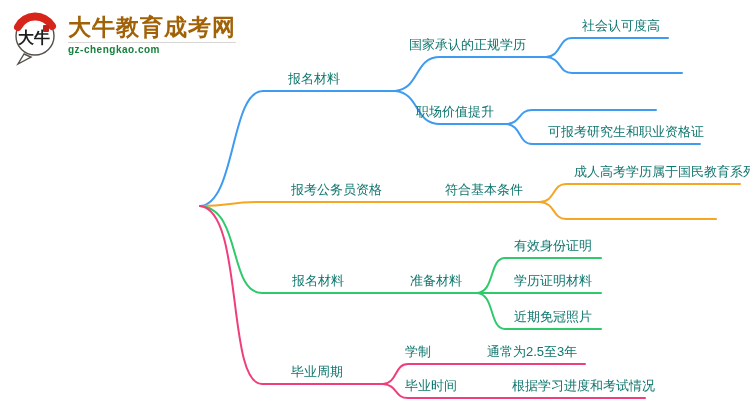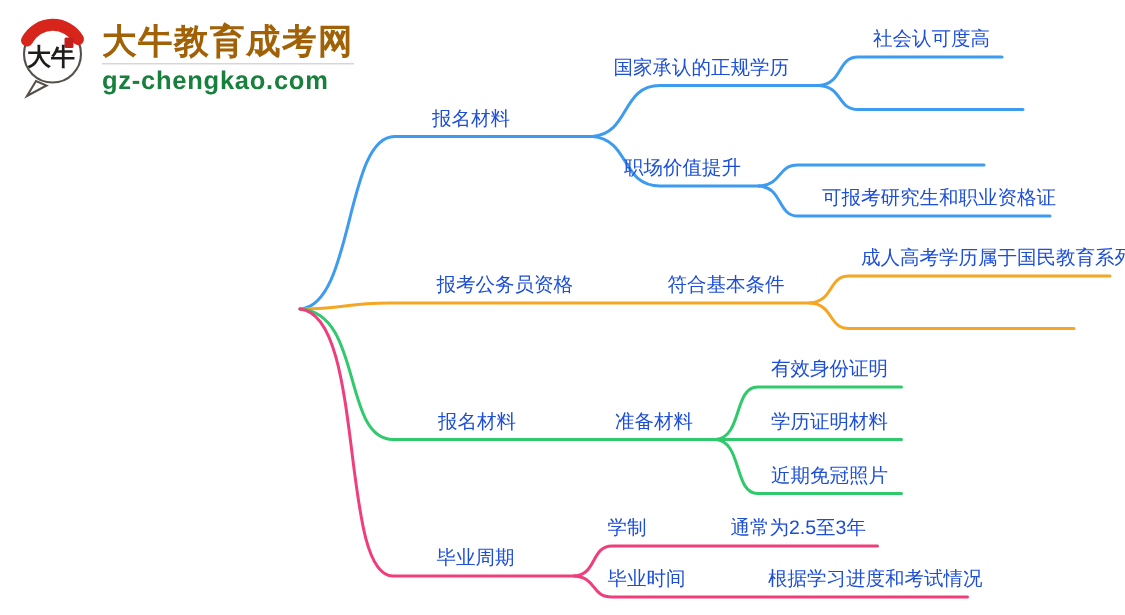--- a/index.html
+++ b/index.html
@@ -5,26 +5,26 @@
   * { margin:0; padding:0; box-sizing:border-box; }
   html,body { width:750px; height:410px; background:#ffffff; overflow:hidden;
               font-family:"Liberation Sans","DejaVu Sans",sans-serif; }
   .stage { position:relative; width:750px; height:410px; background:#fff; }
 
   
   .logo { position:absolute; left:10px; top:10px; display:flex; align-items:flex-start; }
   .logo-icon { width:50px; height:56px; flex:0 0 auto; }
   .logo-text { margin-left:8px; padding-top:4px; }
   .logo-title { font-size:23px; font-weight:bold; color:#a16207; letter-spacing:1px; line-height:1.15; }
-  .logo-sub { font-size:17px; font-weight:bold; color:#17803c; letter-spacing:.5px;
+  .logo-sub { font-size:10px; font-weight:bold; color:#17803c; letter-spacing:.5px;
               border-top:1px solid #d7d7d7; margin-top:2px; padding-top:1px; }
 
   
   .mm-svg { position:absolute; left:0; top:0; }
-  .node { position:absolute; font-size:13px; color:#1d4ed8; white-space:nowrap; line-height:1.2; }
+  .node { position:absolute; font-size:13px; color:#0f766e; white-space:nowrap; line-height:1.2; }
   .node.root { font-size:13px; color:#3a3a3a; }
   path.link { fill:none; stroke-width:2; stroke-linecap:round; }
 </style>
 </head>
 <body>
 
 <div class="stage">
 
   <svg class="mm-svg" width="750" height="410" viewBox="0 0 750 410">
     <g stroke="#3d9bf0">

